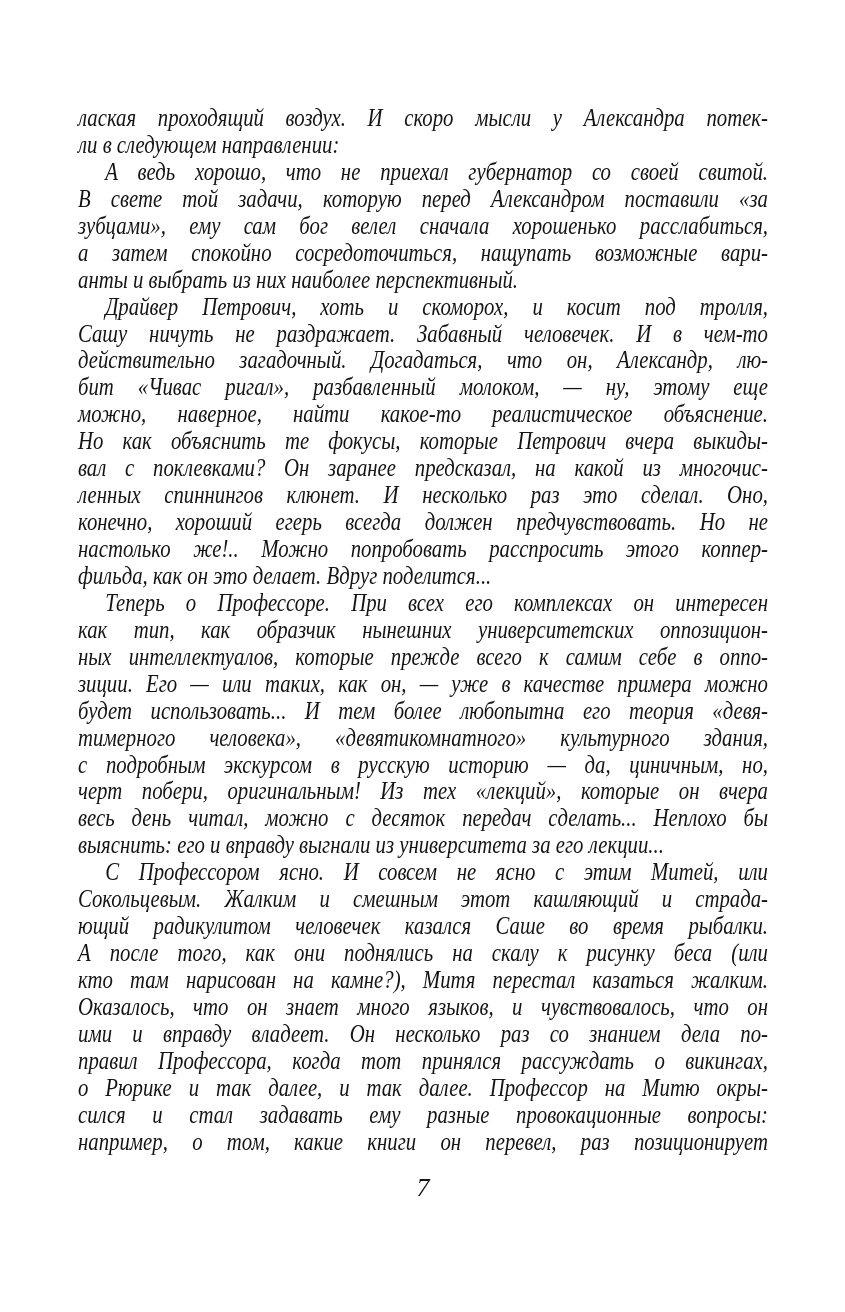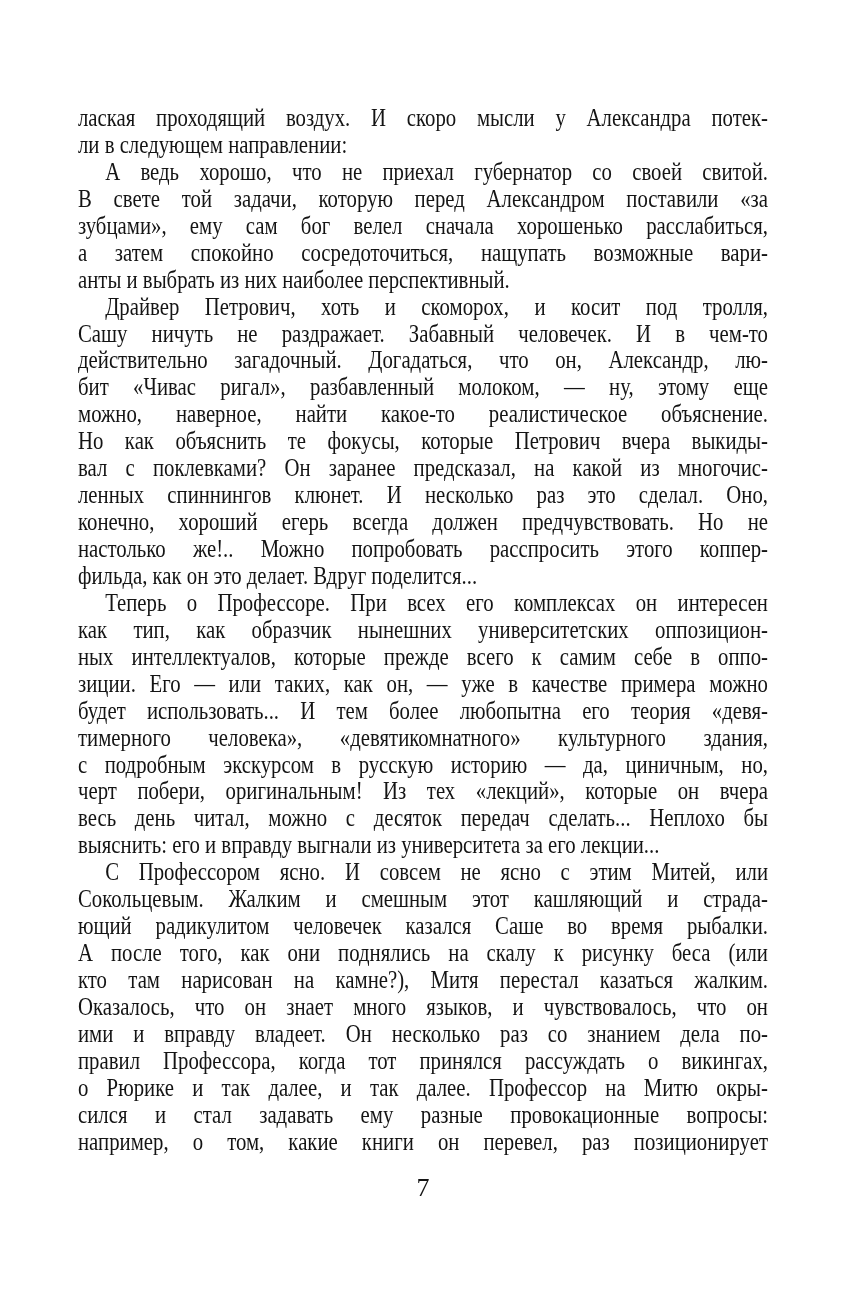--- a/index.html
+++ b/index.html
@@ -10,20 +10,21 @@
     background: #ffffff;
     overflow: hidden;
     font-family: "Liberation Serif", serif;
     color: #141414;
   }
   .page {
     position: relative;
     width: 845px;
     height: 1168px;
     background: #ffffff;
+    font-style: italic;
   }
   .text-block {
     position: absolute;
     left: 78px;
     top: 105px;
     width: 864px;              
     transform: scaleX(0.7986);
     transform-origin: 0 0;
   }
   .line {

